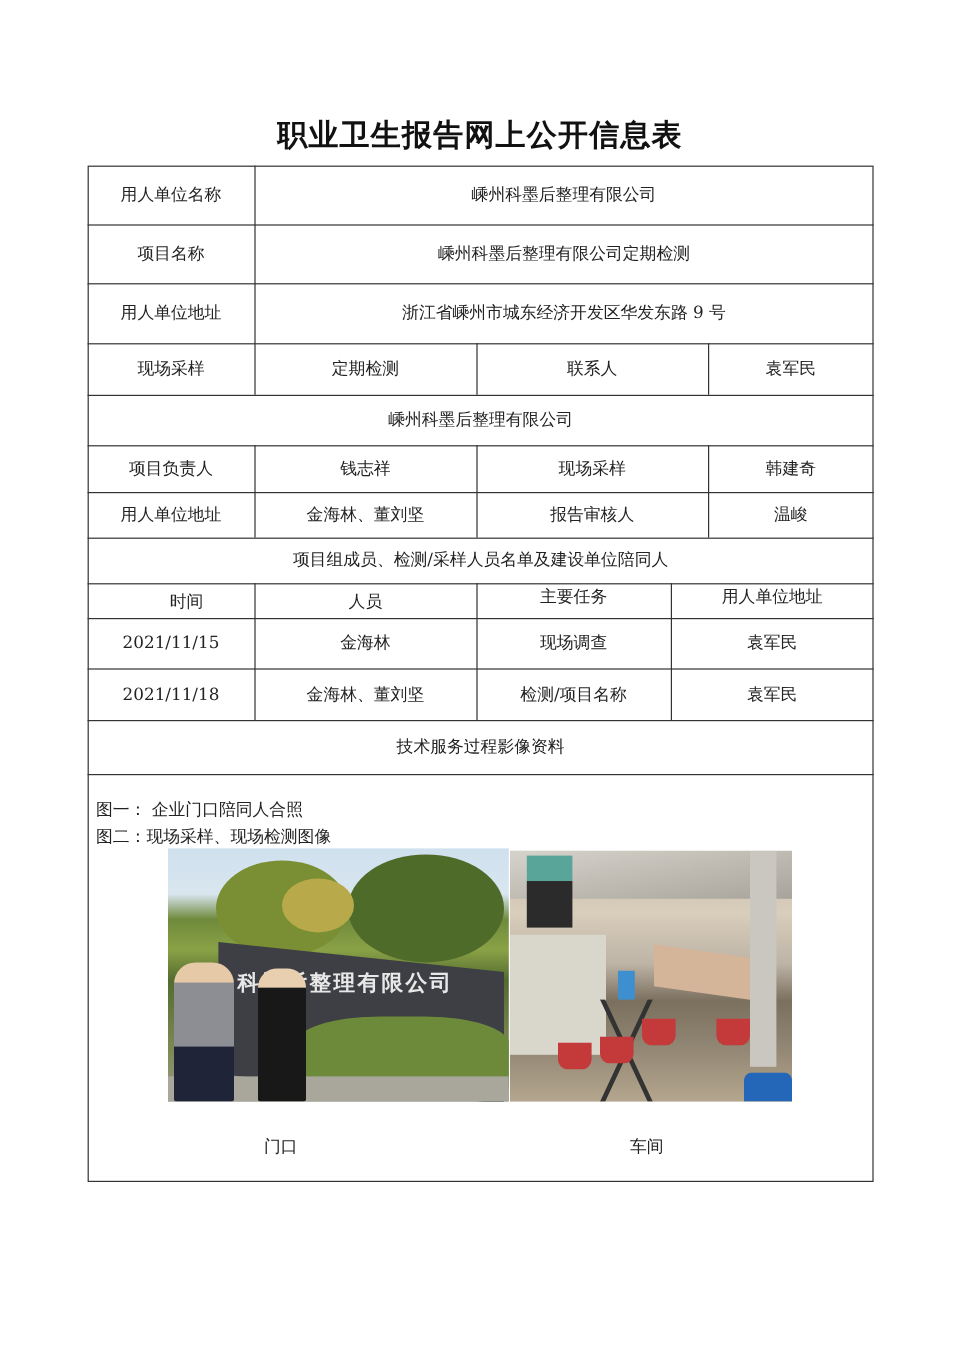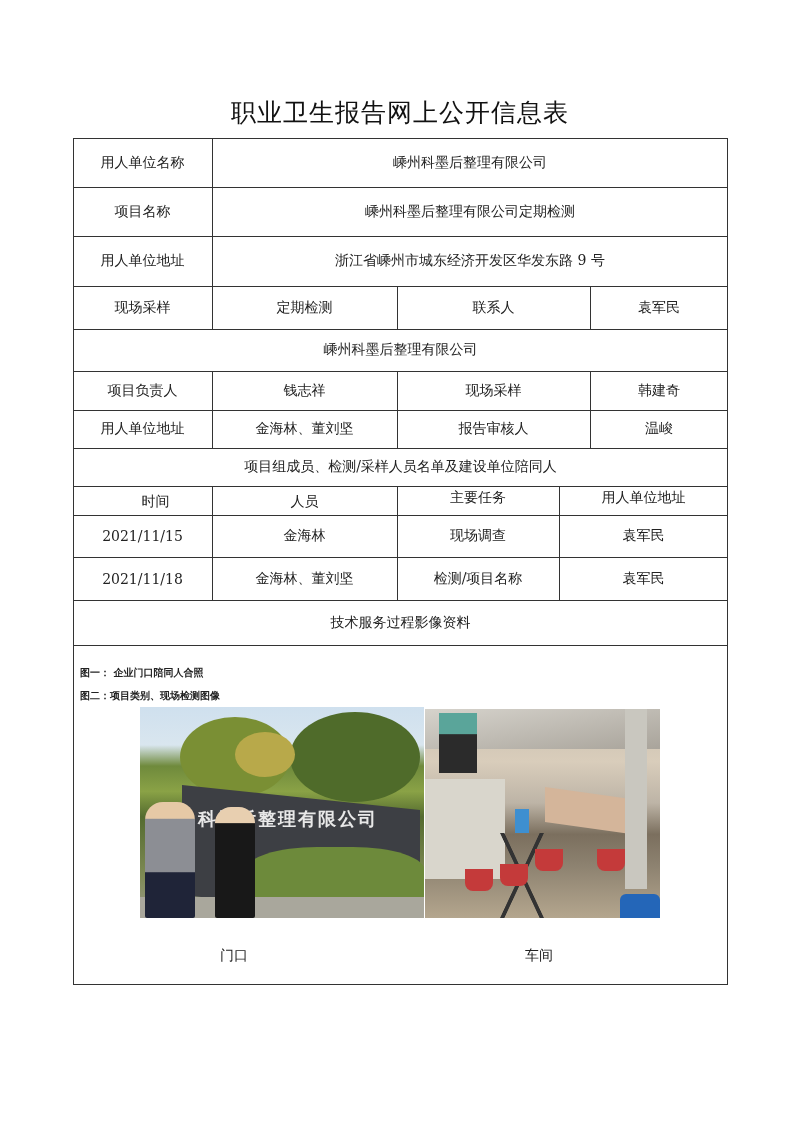--- a/index.html
+++ b/index.html
@@ -1,26 +1,26 @@
 <!DOCTYPE html>
 <html><head>
 <meta charset="utf-8">
 <style>
   html, body { margin: 0; padding: 0; background: #ffffff; }
   body { width: 800px; height: 1131px; position: relative; overflow: hidden;
          font-family: "DejaVu Serif", "Liberation Serif", serif; color: #222; }
   .title { position: absolute; left: 0; top: 96px; width: 800px; text-align: center;
-           font-size: 25px; font-weight: normal; letter-spacing: 1px; color: #111; }
+           font-size: 25px; font-weight: bold; letter-spacing: 1px; color: #111; }
   .frame { position: absolute; left: 73px; top: 138px; width: 655px; height: 847px;
            border: 1.5px solid #333; box-sizing: border-box; }
   .cell { position: absolute; display: flex; align-items: center; justify-content: center;
           font-size: 14px; color: #222; box-sizing: border-box; text-align: center; }
   .hline { position: absolute; height: 0; border-top: 1.5px solid #333; left: 73px; width: 655px; }
   .vline { position: absolute; width: 0; border-left: 1.5px solid #333; }
-  .caption-line { position: absolute; left: 80px; font-size: 10px; color: #222; font-weight: bold; }
+  .caption-line { position: absolute; left: 80px; font-size: 14px; color: #222; }
   .photo { position: absolute; overflow: hidden; }
   .photo-gate { left: 140px; top: 707px; width: 284px; height: 211px;
      background: linear-gradient(180deg, #cfe0ee 0%, #d9e6ef 18%, #6f8a3c 28%, #8aa246 40%, #546b2f 52%, #7e8a54 80%, #9a9a8a 100%); }
   .photo-gate .tree1 { position:absolute; left: 40px; top: 10px; width: 110px; height: 80px; border-radius: 50%; background: #7a8f34; }
   .photo-gate .tree2 { position:absolute; left: 150px; top: 5px; width: 130px; height: 90px; border-radius: 50%; background: #4f6b2a; }
   .photo-gate .tree3 { position:absolute; left: 95px; top: 25px; width: 60px; height: 45px; border-radius: 50%; background: #b8a94a; }
   .photo-gate .wall { position:absolute; left: 42px; top: 78px; width: 238px; height: 110px; background: #3d3f44; transform: skewY(6deg); transform-origin: left top; }
   .photo-gate .wall-text { position:absolute; left: 58px; top: 100px; font-size: 18px; color: #e8e8e8; letter-spacing: 2px; font-weight: bold; white-space: nowrap; }
   .photo-gate .wall-sub { position:absolute; left: 80px; top: 132px; font-size: 11px; color: #cfcfcf; letter-spacing: 2px; white-space: nowrap; }
   .photo-gate .hedge { position:absolute; left: 105px; top: 140px; width: 180px; height: 60px; border-radius: 40% 40% 0 0; background: #6d8a3b; }
@@ -110,21 +110,21 @@
 <div class="cell" style="left:559px; top:515px; width:169px; height:42px">袁军民</div>
 
 <div class="cell" style="left:73px; top:557px; width:139px; height:43px">2021/11/18</div>
 <div class="cell" style="left:212px; top:557px; width:185px; height:43px">金海林、董刘坚</div>
 <div class="cell" style="left:397px; top:557px; width:162px; height:43px">检测/项目名称</div>
 <div class="cell" style="left:559px; top:557px; width:169px; height:43px">袁军民</div>
 
 <div class="cell" style="left:73px; top:600px; width:655px; height:45px">技术服务过程影像资料</div>
 
 <div class="caption-line" style="top:666px">图一：  企业门口陪同人合照</div>
-<div class="caption-line" style="top:689px">图二：项目类别、现场检测图像</div>
+<div class="caption-line" style="top:689px">图二：现场采样、现场检测图像</div>
 
 <div class="photo photo-gate">
   <div class="tree1"></div>
   <div class="tree2"></div>
   <div class="tree3"></div>
   <div class="wall"></div>
   <div class="wall-text">科墨后整理有限公司</div>
   <div class="wall-sub">OMO</div>
   <div class="hedge"></div>
   <div class="ground"></div>

